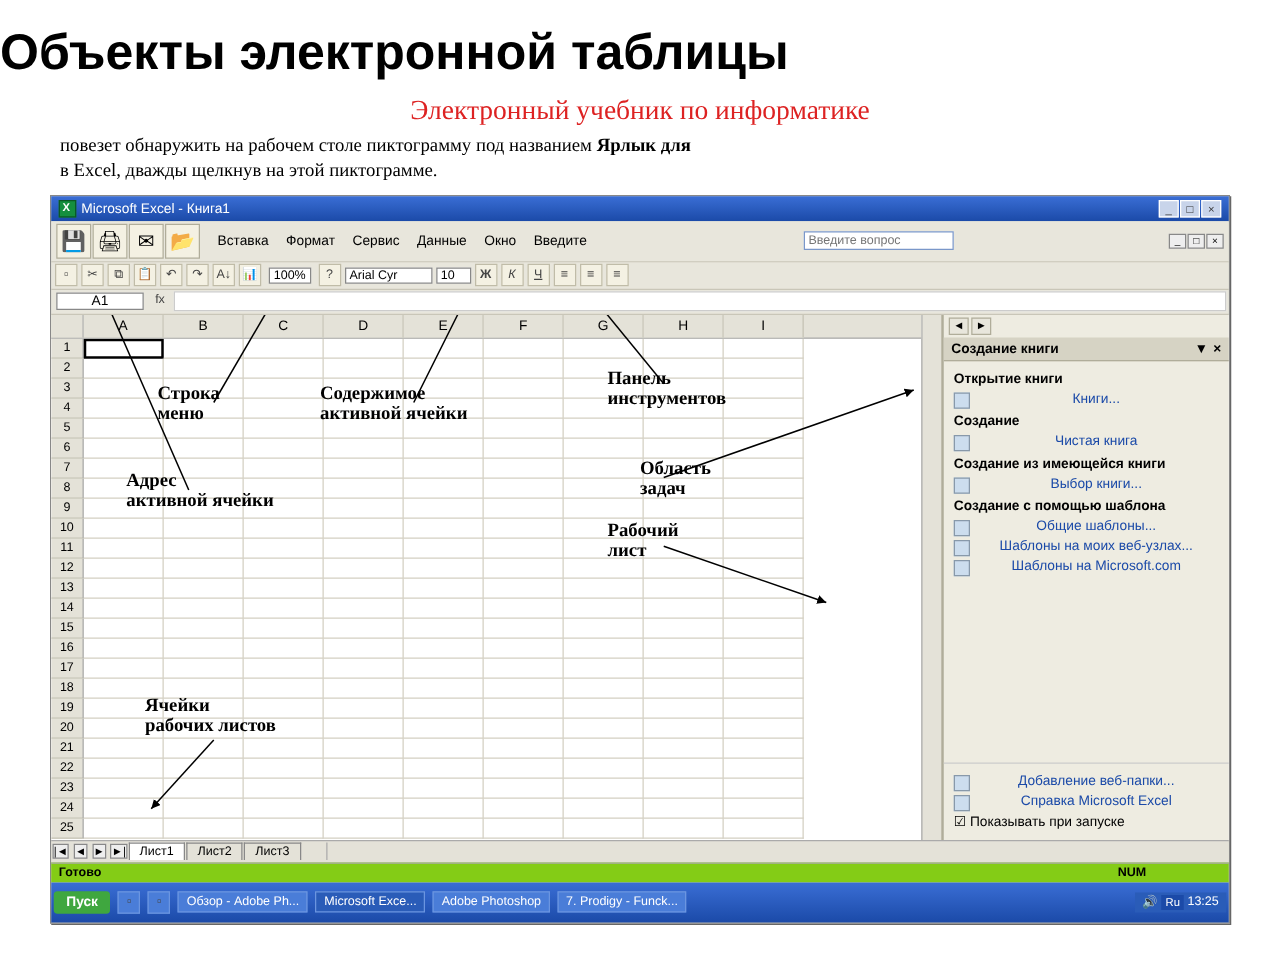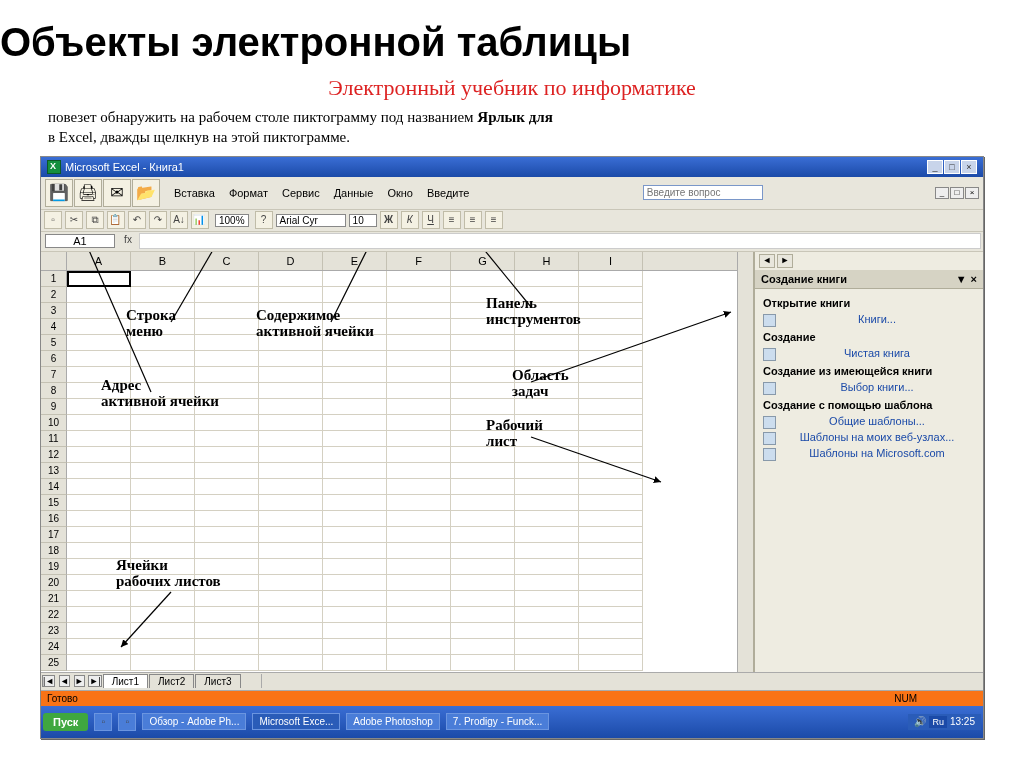--- a/index.html
+++ b/index.html
@@ -59,21 +59,21 @@
   .tp-bottom { padding:6px 8px; border-top:1px solid #ccc; font-size:11px;}
   .tp-bottom .tp-link{padding-left:16px;}
   .tp-check { padding:2px 0; font-size:11px;}
 
   .sheet-tabs { display:flex; align-items:center; background:#e4e2d8; border-top:1px solid #aaa; height:18px; font-size:10px;}
   .sheet-nav span{width:14px;height:14px;border:1px solid #888;background:#eee;font-size:9px;text-align:center;line-height:12px;margin-left:1px;}
   .sheet-tab { padding:1px 8px; border:1px solid #888; border-bottom:none; margin-left:1px; background:#fff; font-size:10px;}
   .sheet-tab.inactive{background:#e4e2d8;}
   .hscroll-track{flex:1;height:14px;background:#e4e2d8;border-left:1px solid #aaa;margin-left:20px;}
 
-  .status-bar { background:#f97316; border-top:1px solid #aaa; font-size:10px; padding:2px 6px; display:flex;}
+  .status-bar { background:#84cc16; border-top:1px solid #aaa; font-size:10px; padding:2px 6px; display:flex;font-weight:bold;}
   .status-bar .num { margin-left:auto; margin-right:60px;}
 
   .taskbar { background: linear-gradient(#3a6ed5,#1b4aa8); height:26px; display:flex; align-items:center; font-size:10px; color:#fff; padding:16px 2px; gap:6px;}
   .start-btn { background:#3fa73f; padding:3px 10px; border-radius:3px; font-weight:bold; font-size:11px;}
   .tb-item { background:#4a7dd8; padding:2px 6px; border:1px solid #6b95e0; font-size:10px; white-space:nowrap; overflow:hidden; max-width:130px;text-align:right;}
   .tb-item.active{background:#2a5cb8;}
   .tray { margin-left:auto; display:flex; align-items:center; gap:3px; background:#2a5cb8; padding:2px 6px;}
   .tray .lang{background:#1b4aa8;padding:1px 3px;font-size:9px;}
   .tray .clock{font-size:10px;}
 
@@ -487,20 +487,25 @@
         <div class="tp-link">Книги...</div>
         <div class="tp-sec-title">Создание</div>
         <div class="tp-link">Чистая книга</div>
         <div class="tp-sec-title">Создание из имеющейся книги</div>
         <div class="tp-link">Выбор книги...</div>
         <div class="tp-sec-title">Создание с помощью шаблона</div>
         <div class="tp-link">Общие шаблоны...</div>
         <div class="tp-link">Шаблоны на моих веб-узлах...</div>
         <div class="tp-link">Шаблоны на Microsoft.com</div>
       </div>
+      <div class="tp-bottom">
+        <div class="tp-link">Добавление веб-папки...</div>
+        <div class="tp-link">Справка Microsoft Excel</div>
+        <div class="tp-check">☑ <span>Показывать при запуске</span></div>
+      </div>
     </div>
 
     <div class="callouts">
       <svg class="arrows">
         <defs>
             <marker id="ah" markerWidth="8" markerHeight="8" refX="6" refY="3" orient="auto">
               <path d="M0,0 L6,3 L0,6 Z" fill="#000"></path>
             </marker>
           </defs>
         <line x1="130" y1="70" x2="200" y2="-50" stroke="#000" stroke-width="1.2" marker-end="url(#ah)"></line>

